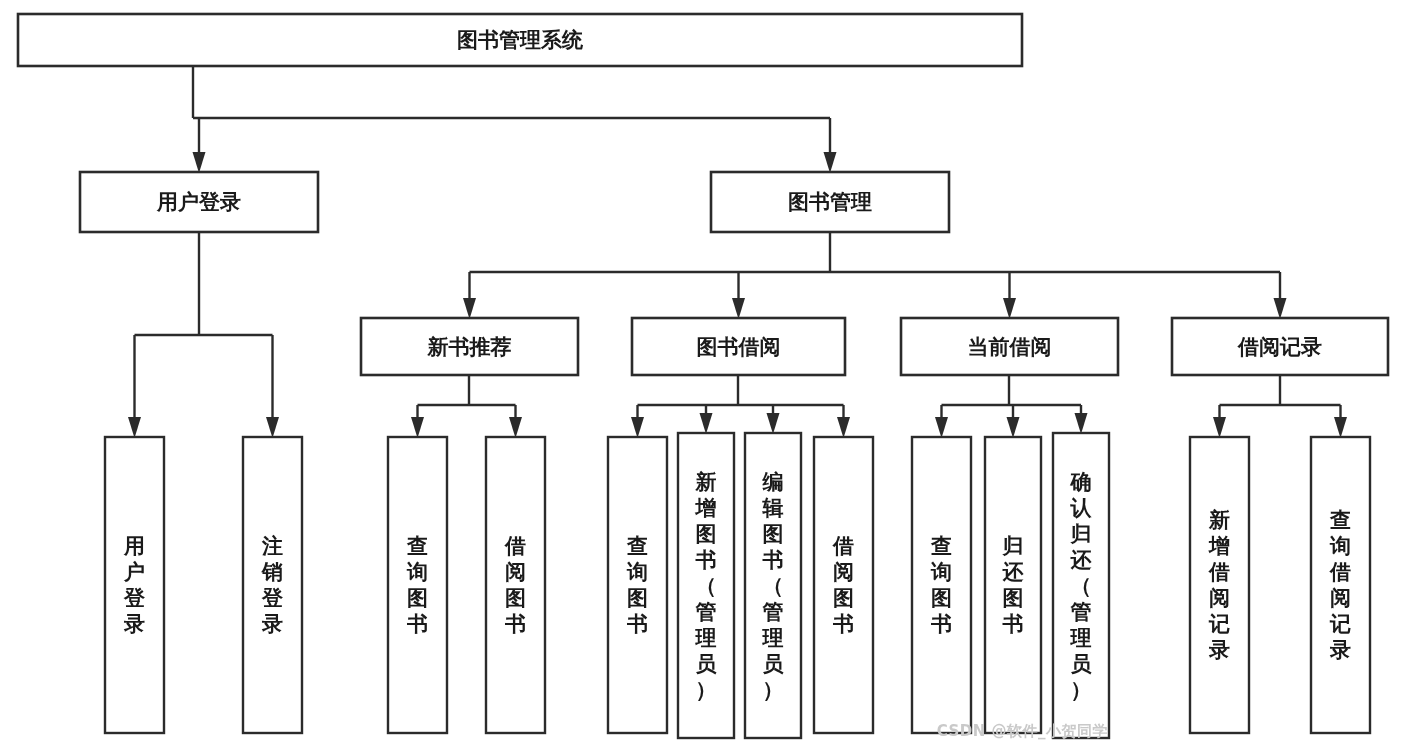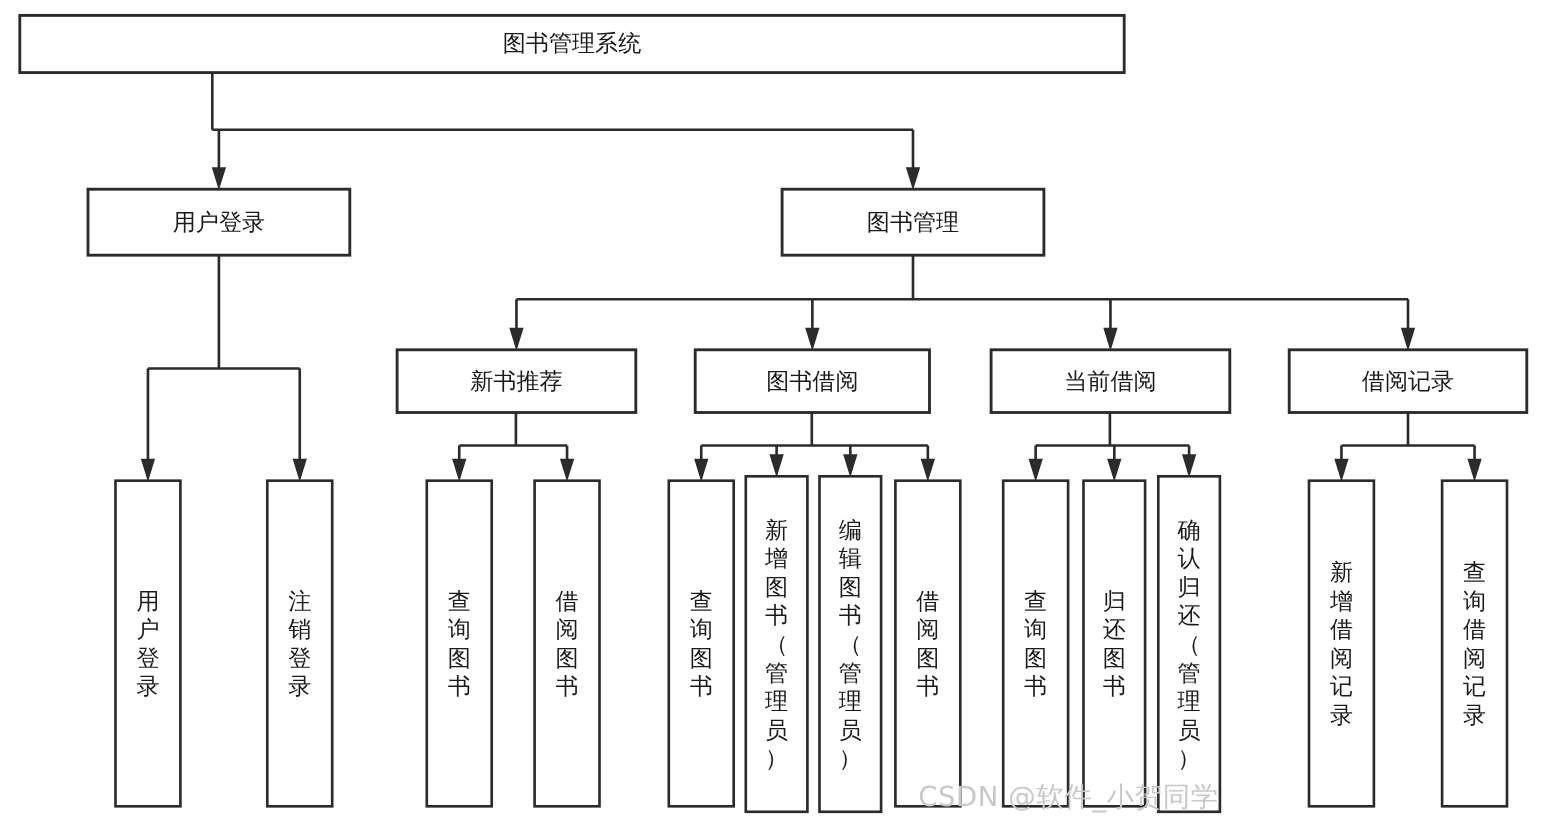--- a/index.html
+++ b/index.html
@@ -12,20 +12,21 @@
     width: 1405px;
     height: 747px;
     font-family: "DejaVu Sans", "Liberation Sans", sans-serif;
     overflow: hidden;
     position: relative;
   }
   #diagram-root {
     position: relative;
     width: 1116px;
     height: 747px;
+    font-weight: bold;
   }
   svg.diagram-svg {
     display: block;
     width: 1405px;
     height: 747px;
   }
   .node-box {
     fill: #ffffff;
     stroke: #2b2b2b;
     stroke-width: 2.6;
@@ -54,21 +55,21 @@
     font-family: "DejaVu Sans", "Liberation Sans", sans-serif;
     font-size: 21px;
     fill: #1a1a1a;
     text-anchor: middle;
   }
   .watermark-text {
     position: absolute;
     right: 8px;
     bottom: 6px;
     font-family: "DejaVu Sans", "Liberation Sans", sans-serif;
-    font-size: 25px;
+    font-size: 15px;
     color: #c9c9c9;
     letter-spacing: 0.5px;
     white-space: nowrap;
     user-select: none;
   }
 </style>
 </head>
 <body>
 
 <div id="diagram-root">

